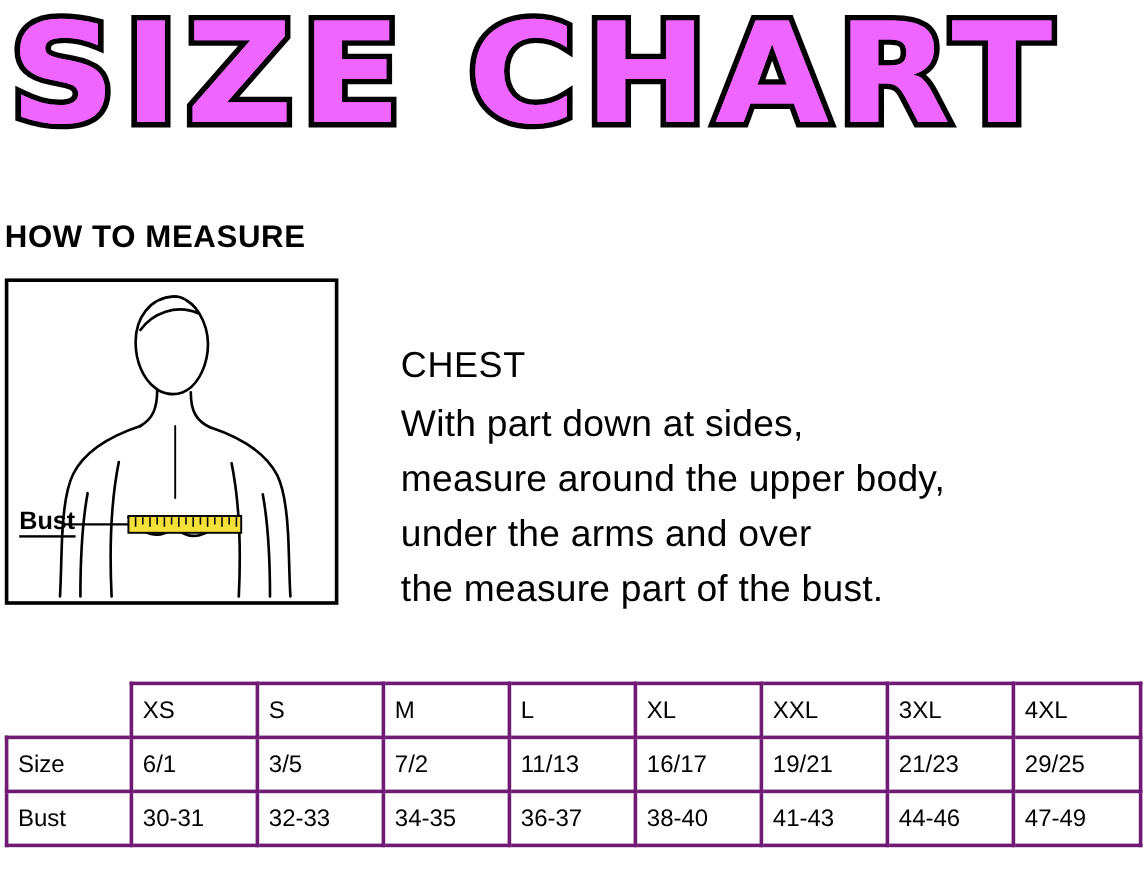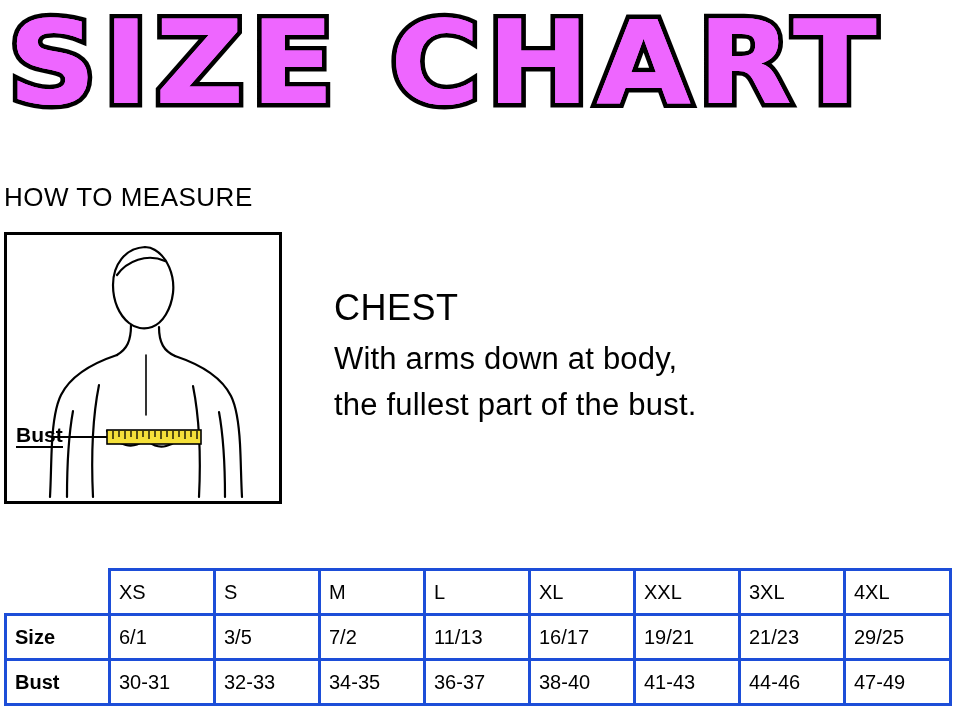--- a/index.html
+++ b/index.html
@@ -54,21 +54,21 @@
     transform: scaleX(1.06);
     transform-origin: left top;
   }
 
   
   .how-to {
     position: absolute;
     left: 4px;
     top: 182px;
     font-size: 26px;
-    font-weight: normal;
+    font-weight: bold;
     letter-spacing: 0.5px;
   }
 
   
   .figure-box {
     position: absolute;
     left: 4px;
     top: 232px;
     width: 278px;
     height: 272px;
@@ -93,21 +93,21 @@
   }
 
   
   .chest-block {
     position: absolute;
     left: 334px;
     top: 290px;
     width: 600px;
   }
   .chest-title {
-    font-size: 36px;
+    font-size: 30px;
     line-height: 1.0;
     margin-bottom: 10px;
     letter-spacing: 0.5px;
   }
   .chest-line {
     font-size: 31px;
     line-height: 1.48;
     letter-spacing: 0.2px;
     white-space: nowrap;
   }
@@ -115,28 +115,28 @@
   
   .size-table {
     position: absolute;
     left: 4px;
     top: 568px;
     border-collapse: collapse;
     table-layout: fixed;
     width: 945px;
   }
   .size-table td {
-    border: 3px solid #1d4ed8;
+    border: 3px solid #701a75;
     height: 42px;
     font-size: 20px;
     padding: 0 0 0 8px;
     vertical-align: middle;
   }
   .size-table td.rowhead {
-    font-weight: bold;
+    font-weight: normal;
     font-size: 20px;
     width: 104px;
   }
   .size-table tr.header-row td.corner {
     border: none;
   }
 </style>
 </head>
 <body>
 
@@ -196,22 +196,24 @@
       </g>
     </g>
 
     <line x1="46" y1="202" x2="100" y2="202" stroke="#000000" stroke-width="2"></line>
   </svg>
 </div>
 <div class="bust-label">Bust</div>
 
 <div class="chest-block">
   <div class="chest-title">CHEST</div>
-  <div class="chest-line">With arms down at body,</div>
-  <div class="chest-line">the fullest part of the bust.</div>
+  <div class="chest-line">With part down at sides,</div>
+  <div class="chest-line">measure around the upper body,</div>
+  <div class="chest-line">under the arms and over</div>
+  <div class="chest-line">the measure part of the bust.</div>
 </div>
 
 <table class="size-table">
   <colgroup>
     <col style="width:104px">
       <col style="width:105px">
       <col style="width:105px">
       <col style="width:105px">
     <col style="width:105px">
       <col style="width:105px">

